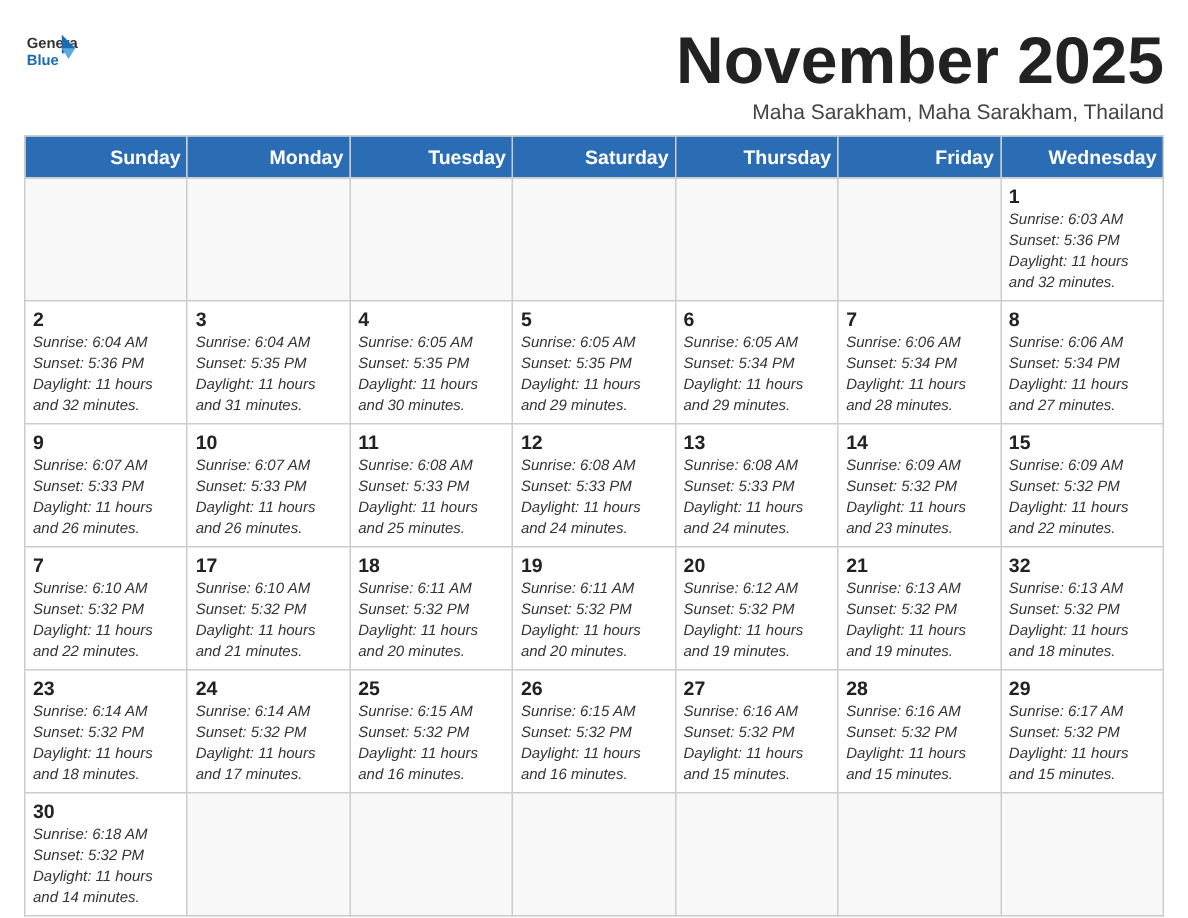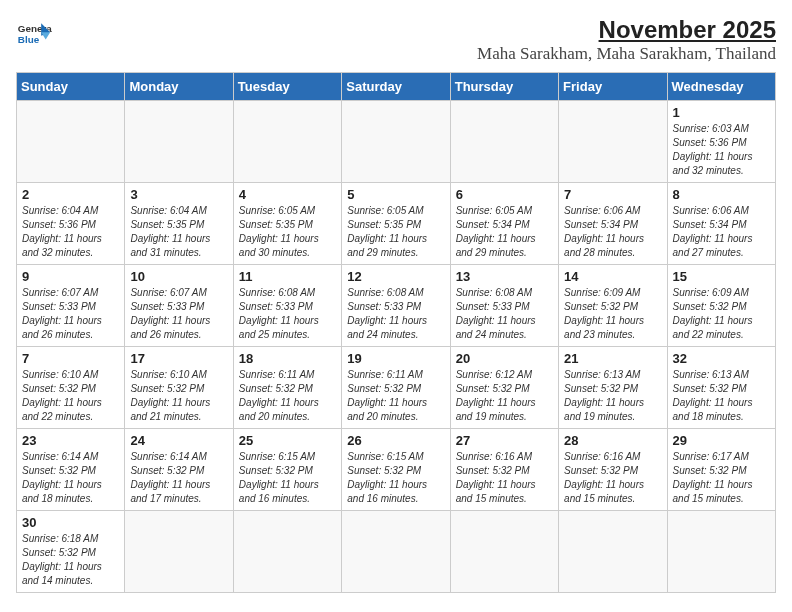--- a/index.html
+++ b/index.html
@@ -22,42 +22,40 @@
       gap: 4px;
     }
     .logo-icon {
       width: 36px;
       height: 36px;
     }
     .title-area {
       text-align: right;
     }
     .month-title {
-      font-size: 24px;
+      font-size: 44px;
       font-weight: bold;
       color: #222;
-      text-decoration: underline;
     }
     .location-title {
-      font-size: 17px;
+      font-size: 14px;
       color: #444;
-      font-family: Liberation Serif, serif;
     }
     .calendar {
       width: 100%;
       border-collapse: collapse;
       border: 1px solid #ccc;
     }
     .calendar th {
       background-color: #2a6db5;
       color: #fff;
       font-size: 13px;
       font-weight: bold;
       padding: 6px 4px;
-      text-align: left;
+      text-align: right;
       border: 1px solid #ccc;
     }
     .calendar td {
       vertical-align: top;
       border: 1px solid #ccc;
       padding: 4px 5px;
       font-size: 10.5px;
       color: #333;
       min-width: 100px;
       height: 80px;

